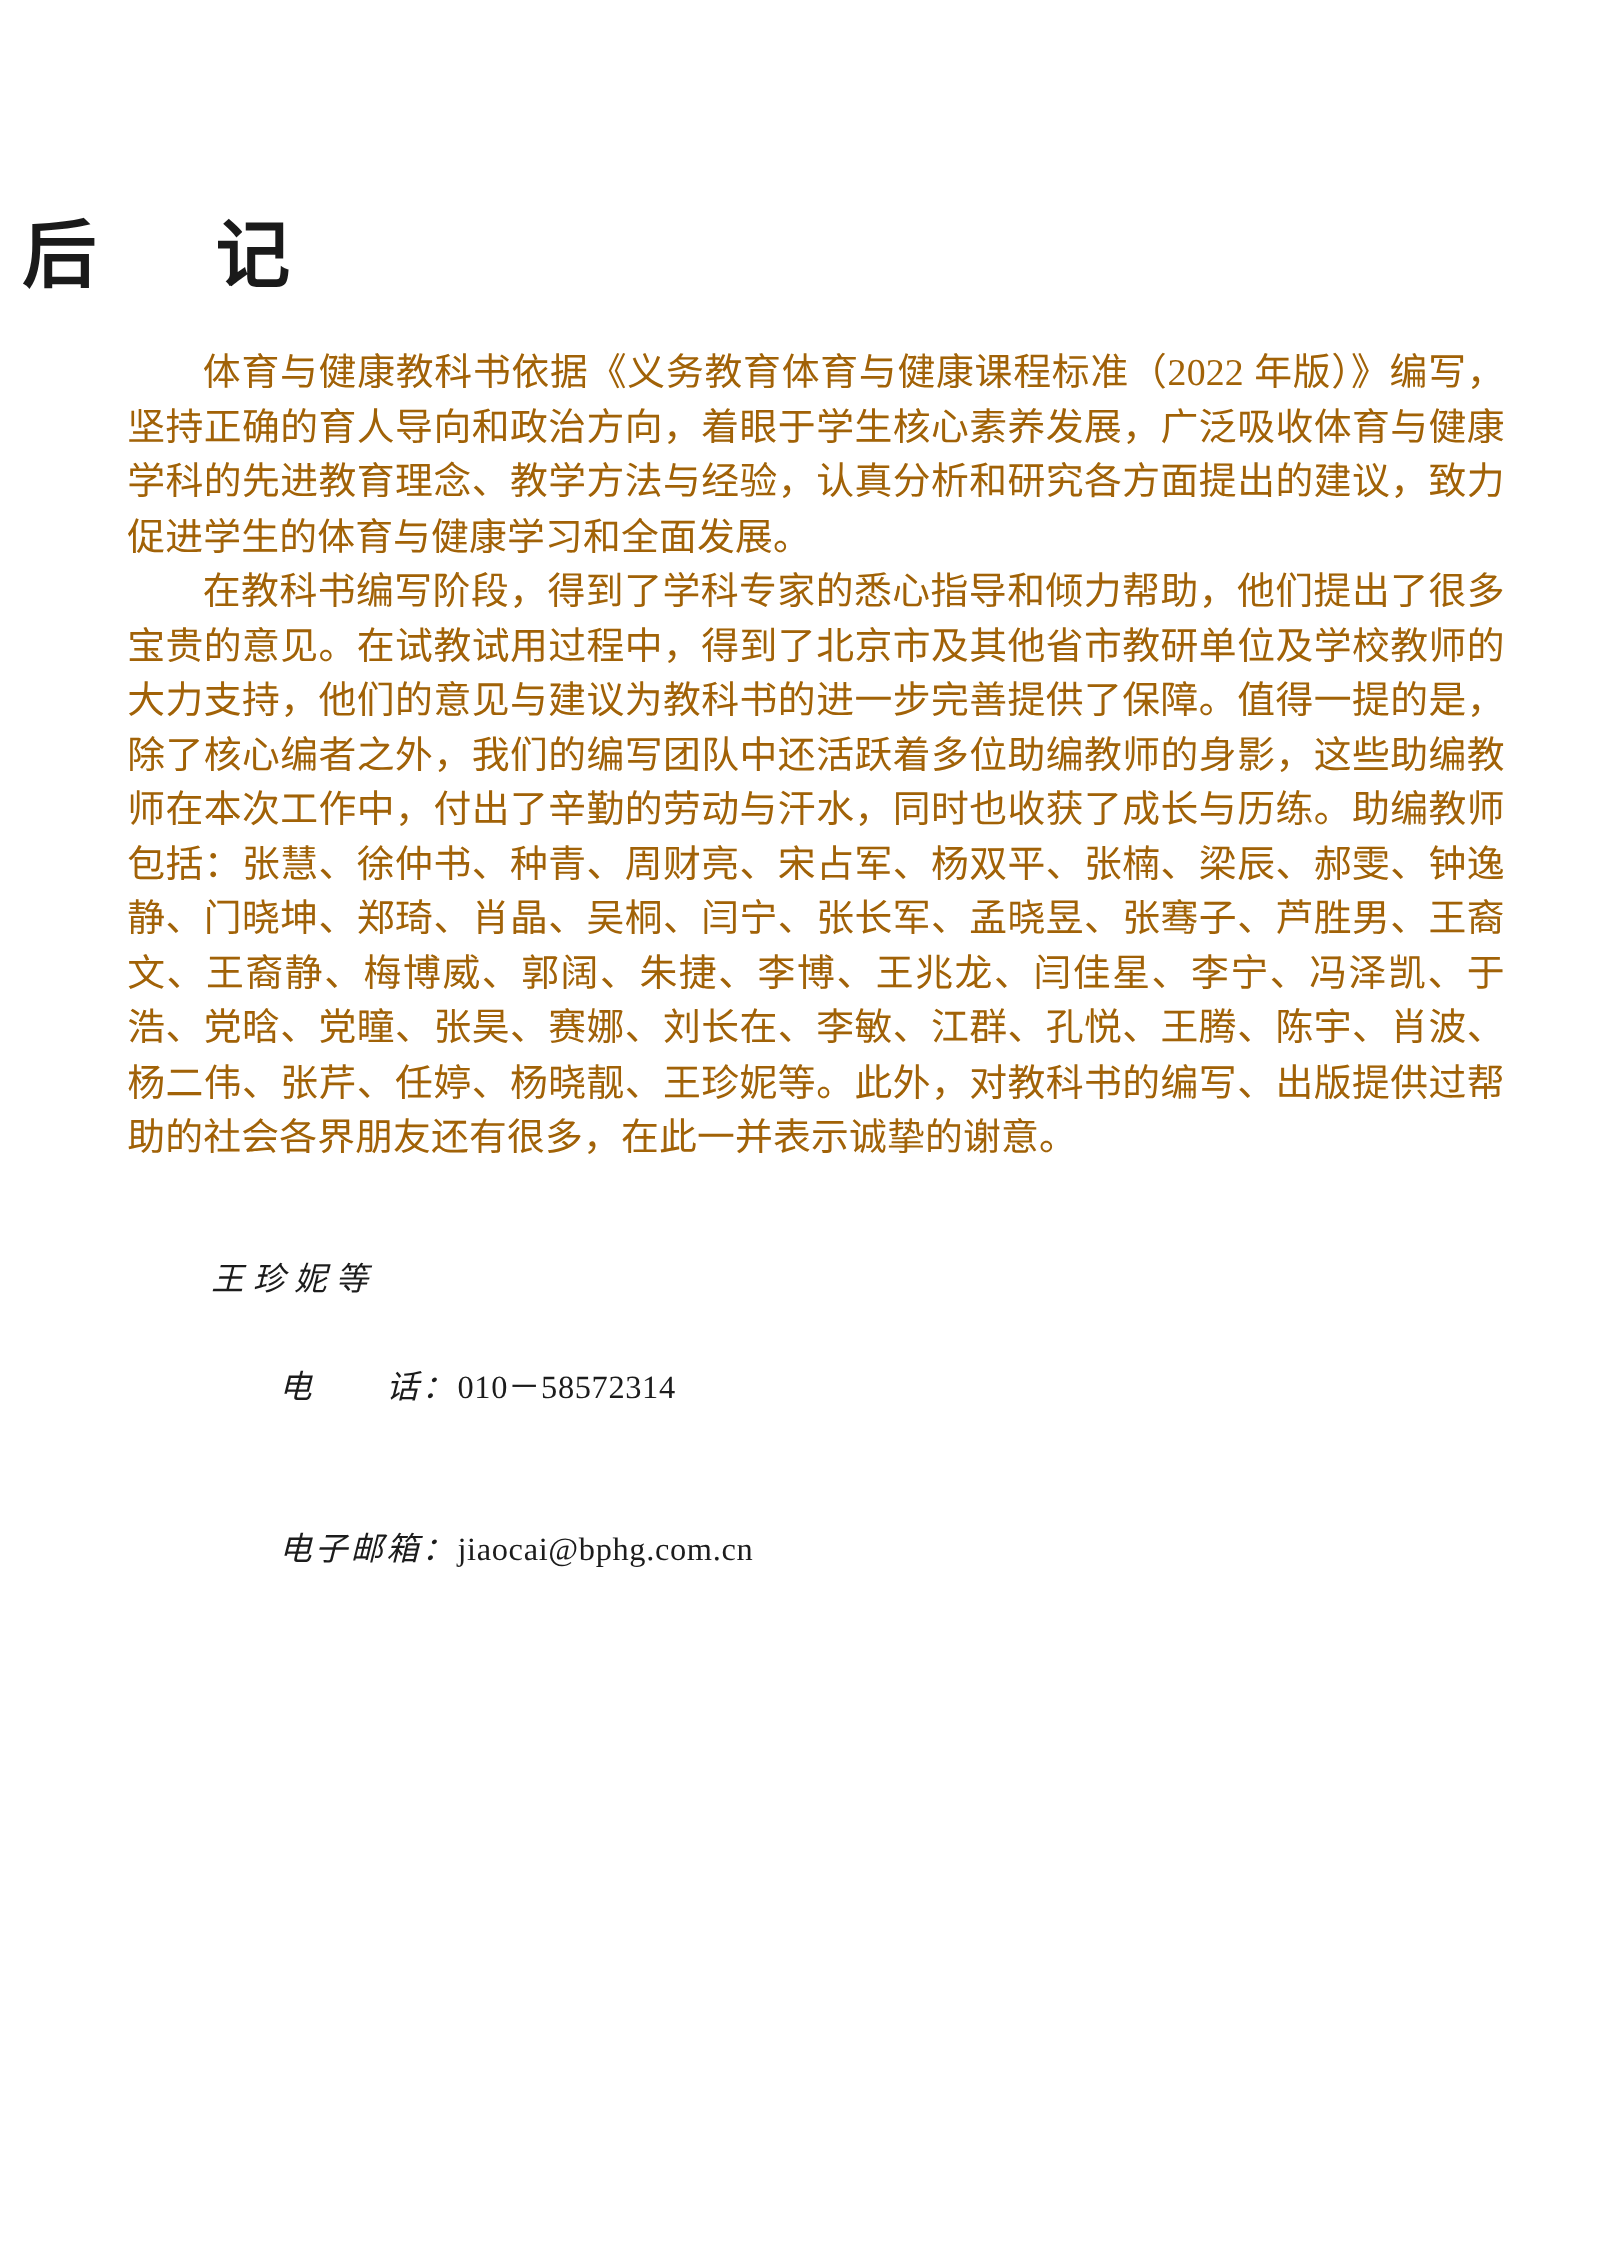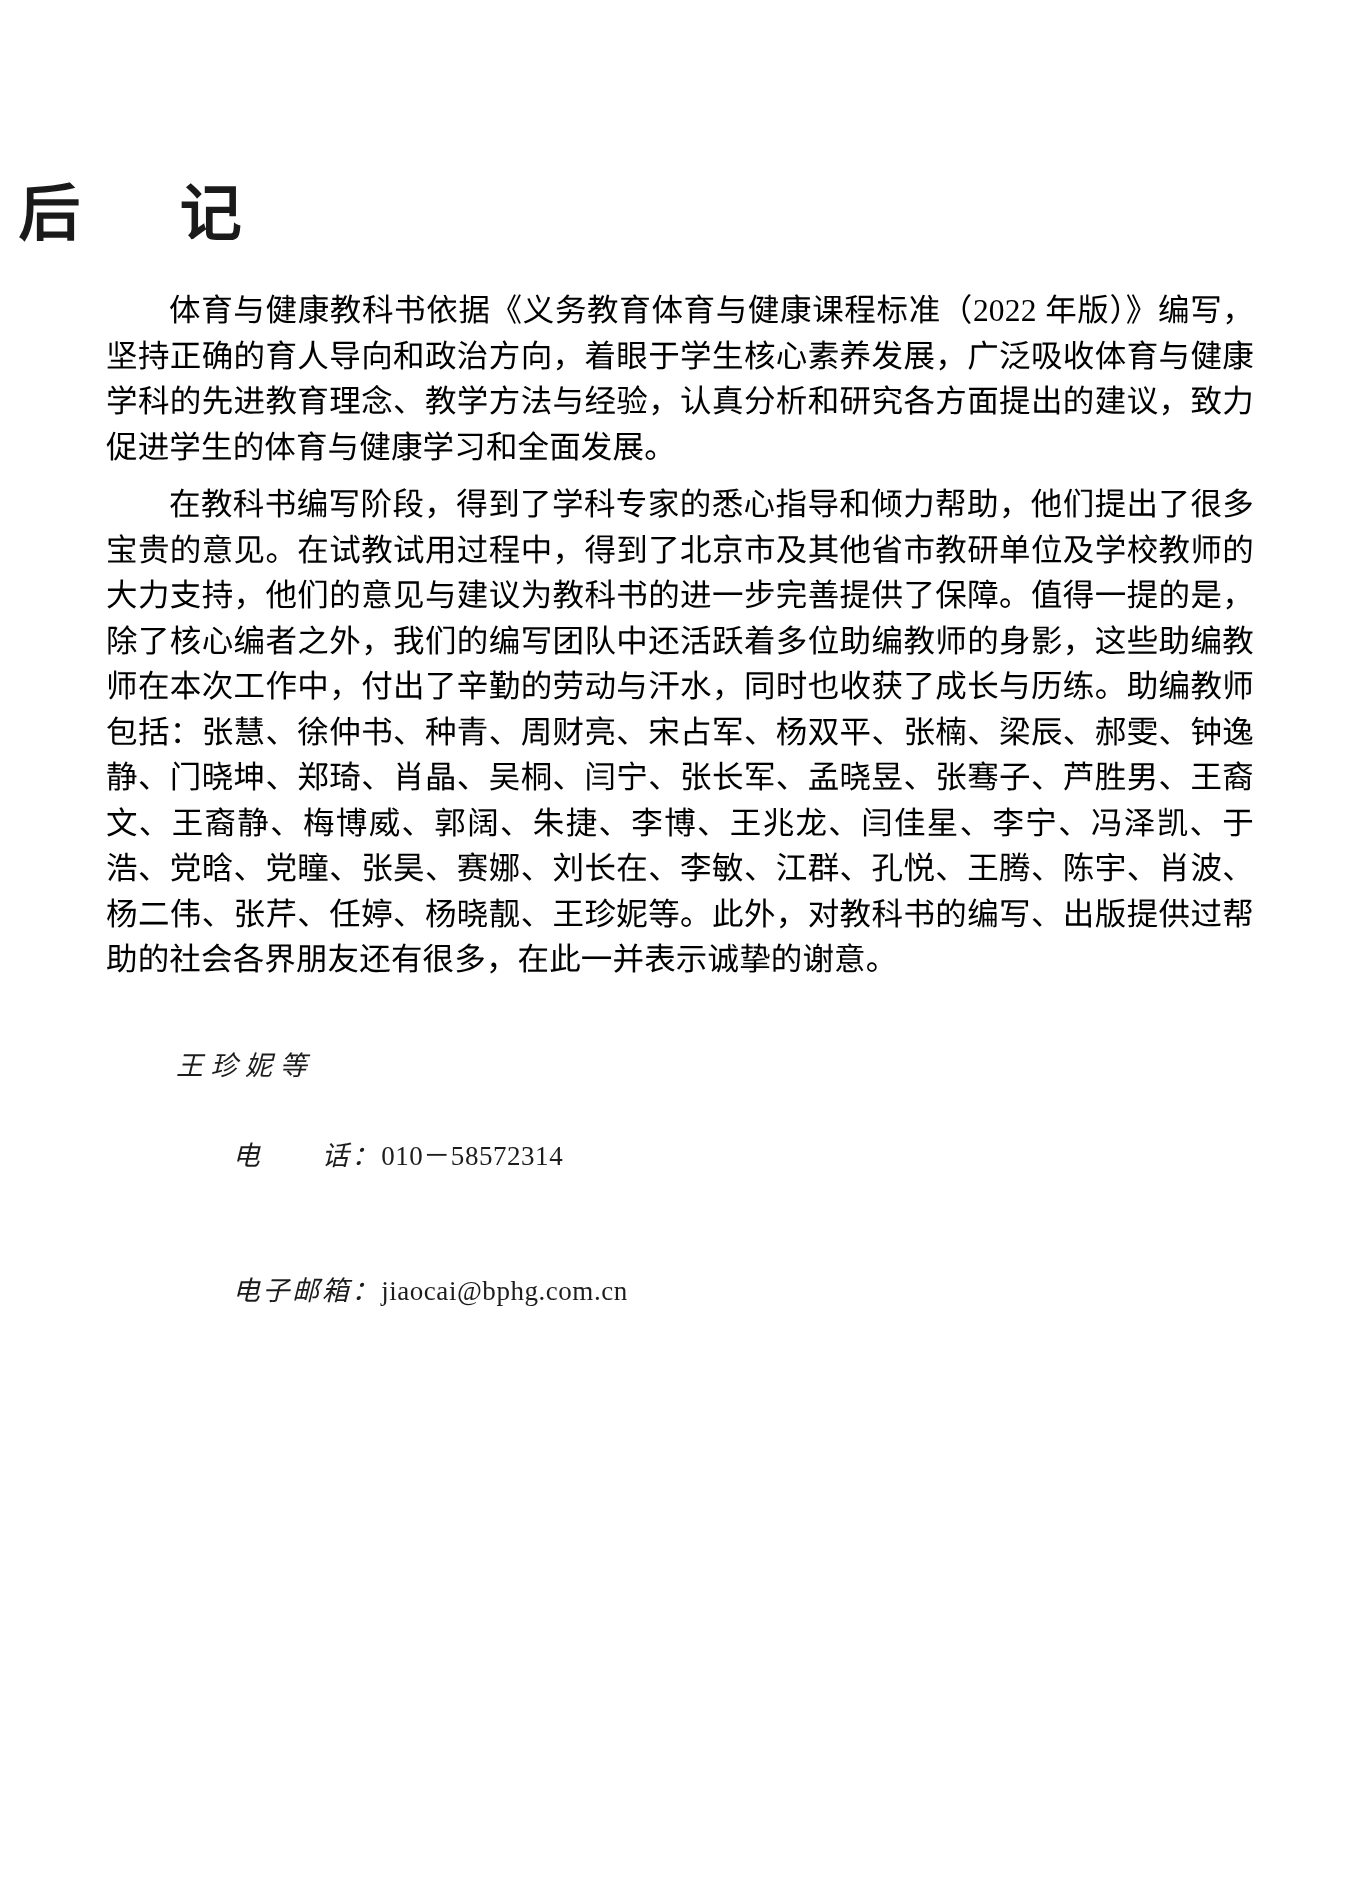--- a/index.html
+++ b/index.html
@@ -46,27 +46,27 @@
     width: 1148px;
   }
 
   .para {
     margin: 0 0 0 0;
     font-size: 31.5px;
     line-height: 45.5px;
     text-align: justify;
     text-justify: inter-ideograph;
     text-indent: 2em;
-    color: #000000;
+    color: #a16207;
     font-family: "Liberation Serif", "DejaVu Serif", serif;
     letter-spacing: 0.005em;
   }
 
   .para + .para {
-    margin-top: 12px;
+    margin-top: 0px;
   }
 
   
   .contact-block {
     position: absolute;
     top: 1044px;
     left: 176px;
     width: 800px;
     font-family: "Liberation Serif", "DejaVu Serif", serif;
   }

